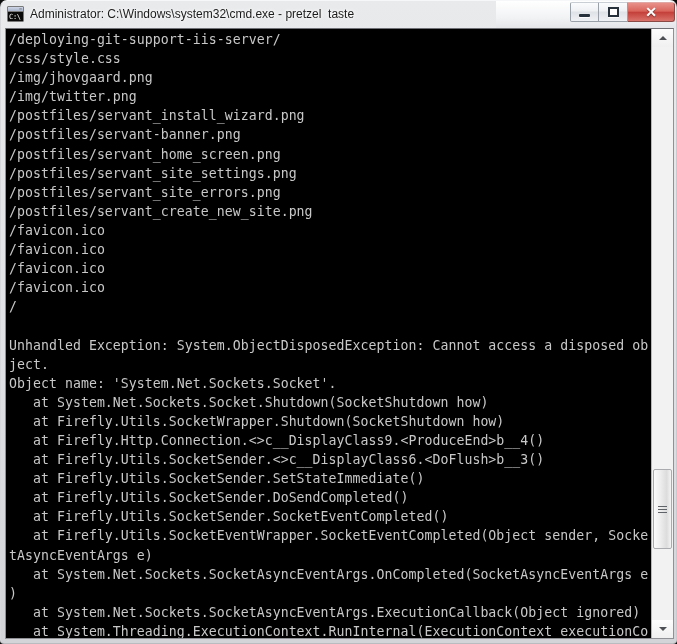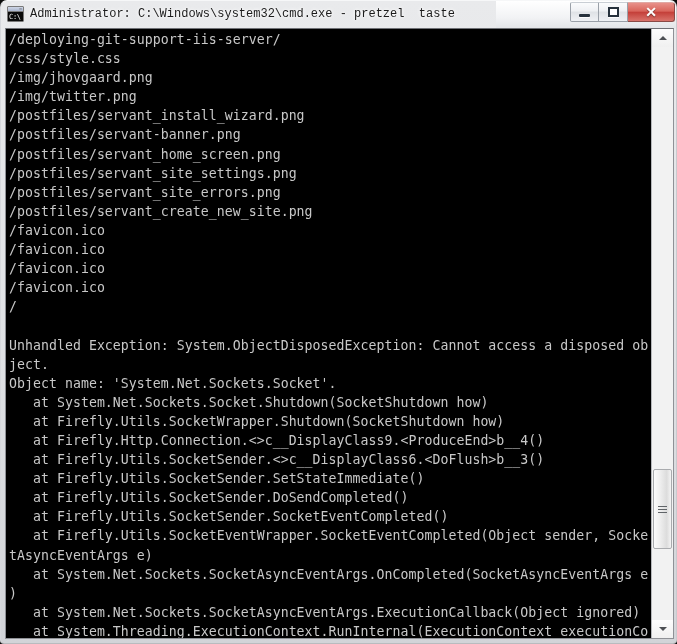--- a/index.html
+++ b/index.html
@@ -83,21 +83,21 @@
     padding-left: 1px;
     box-sizing: border-box;
     letter-spacing: -0.3px;
   }
   #title-text {
     position: absolute;
     left: 29px;
     top: 0;
     height: 27px;
     line-height: 27px;
-    font-family: Liberation Mono, monospace;
+    font-family: Liberation Sans, sans-serif;
     font-size: 12px;
     color: #1b1b1b;
     white-space: pre;
     text-shadow: 0 0 3px #ffffff, 0 0 5px #ffffff;
   }
 
   
   #caption-buttons {
     position: absolute;
     right: 3px;

